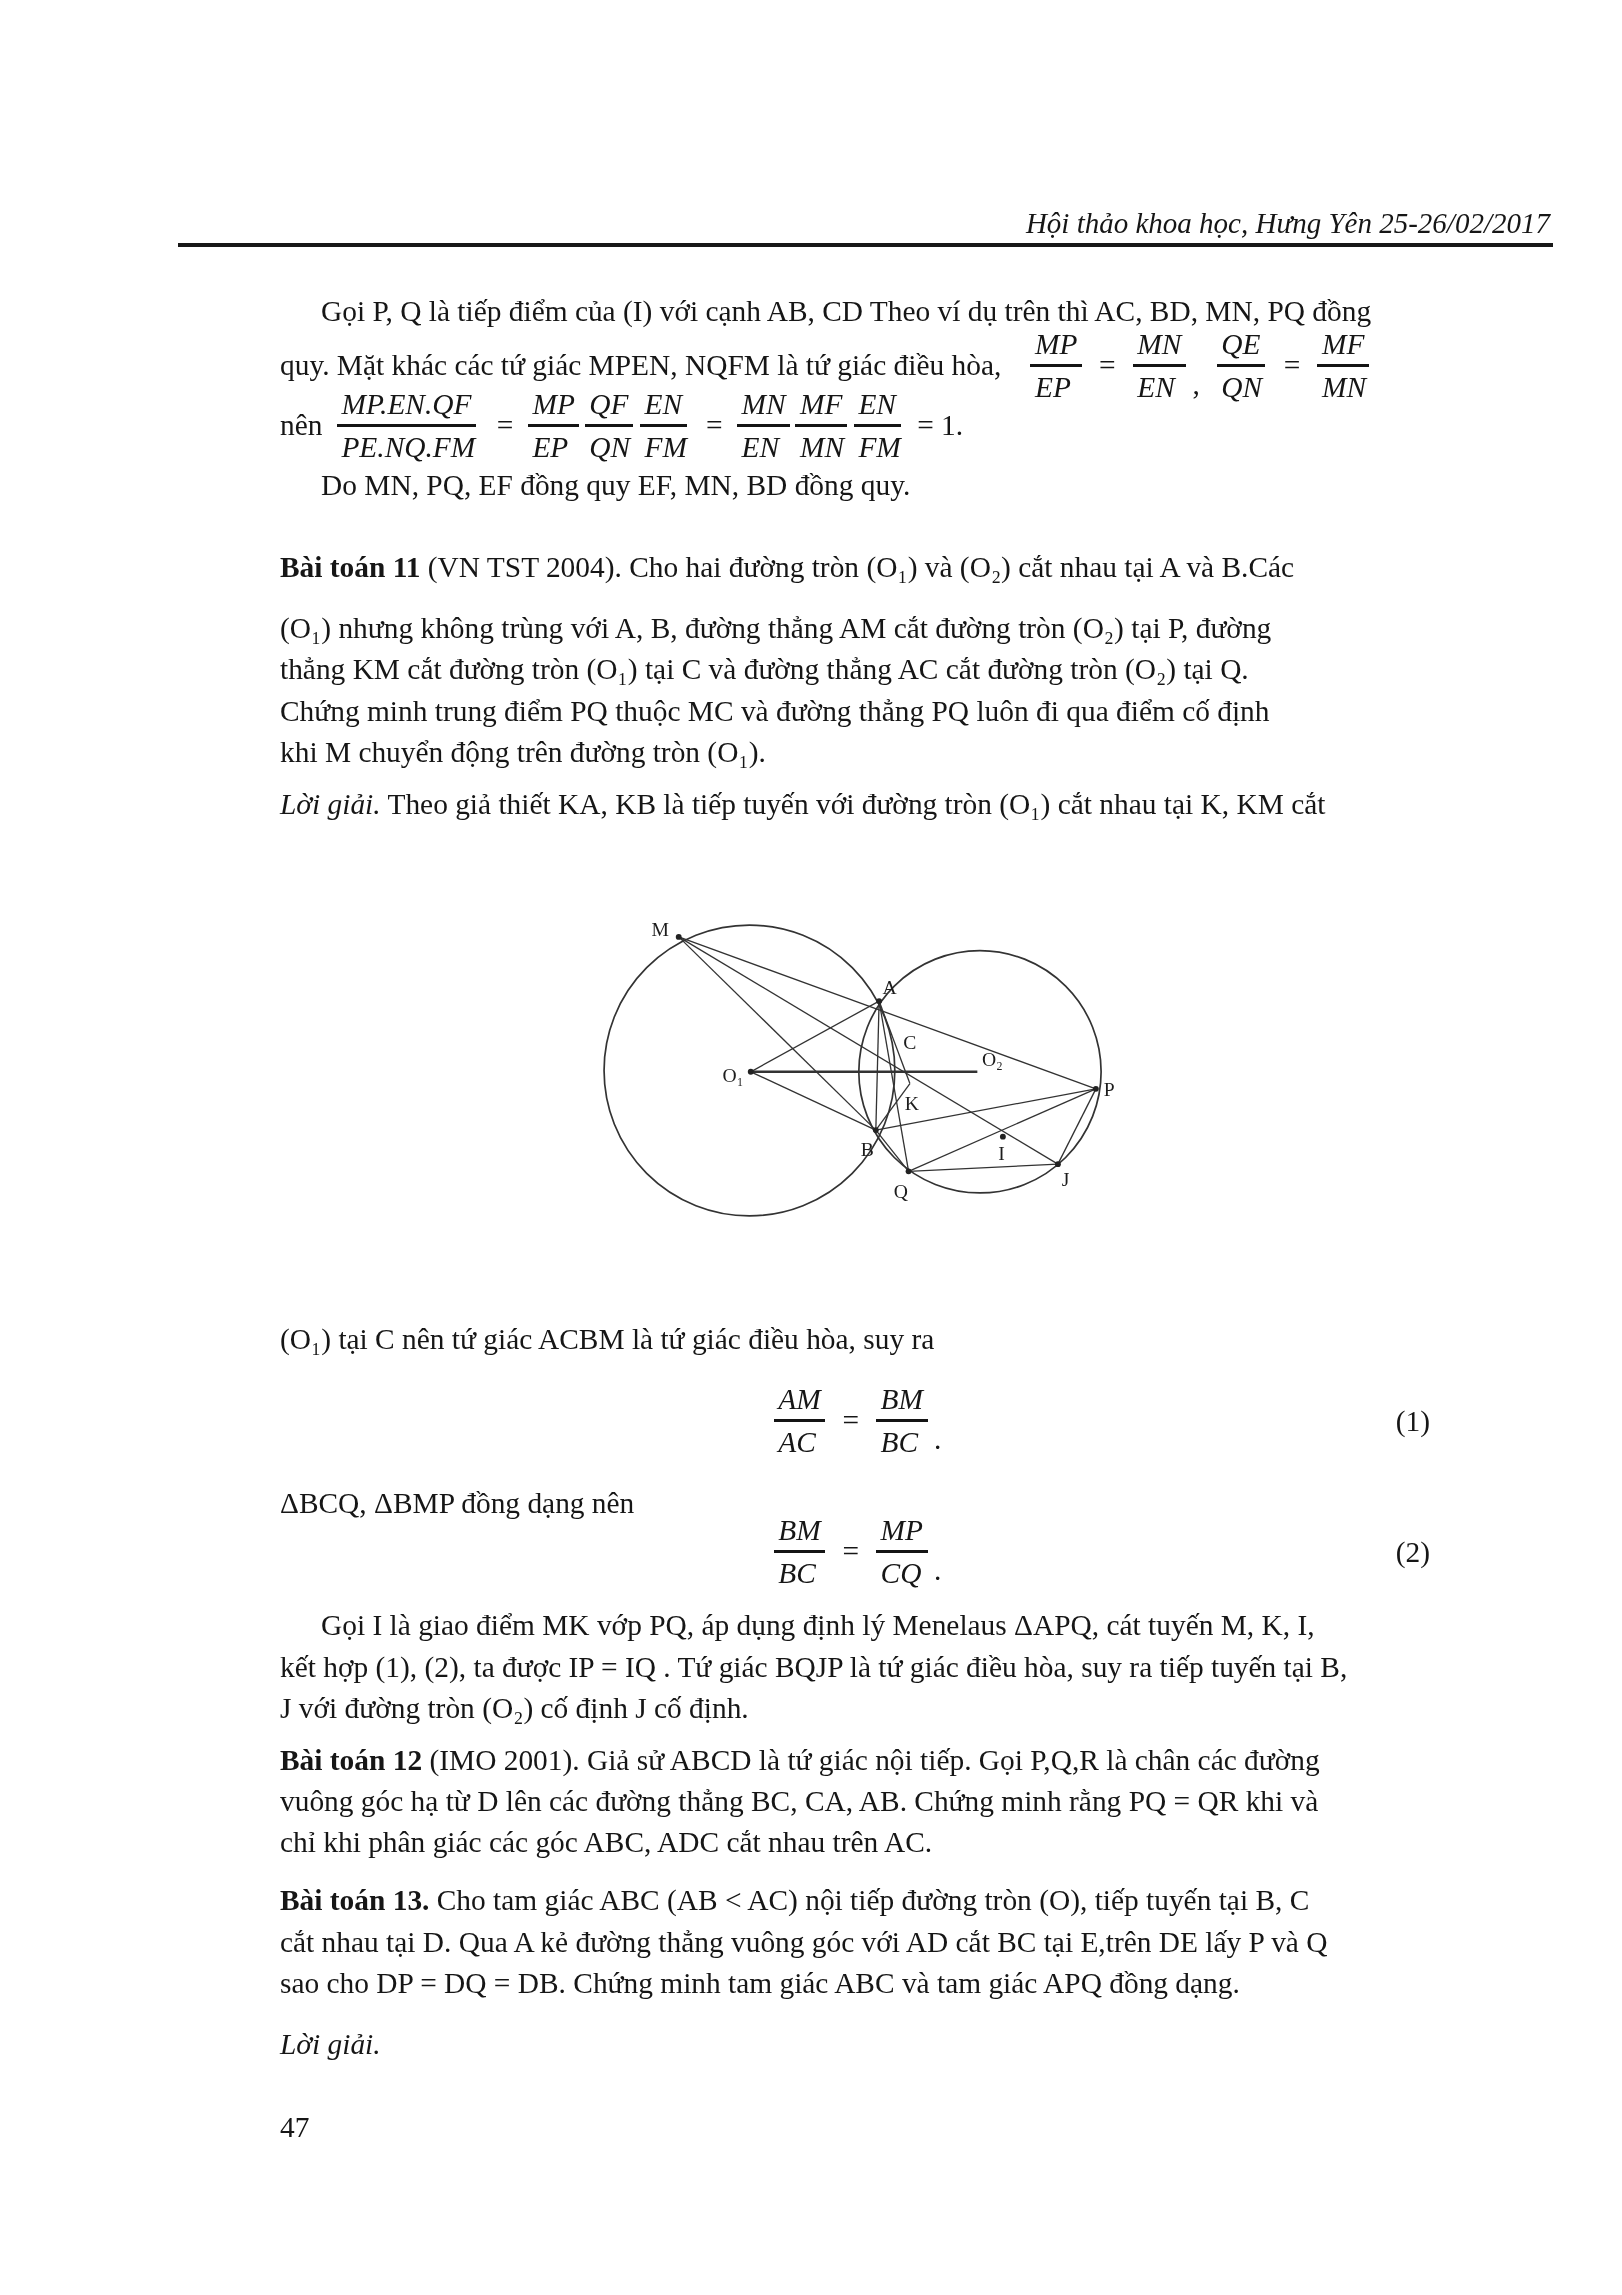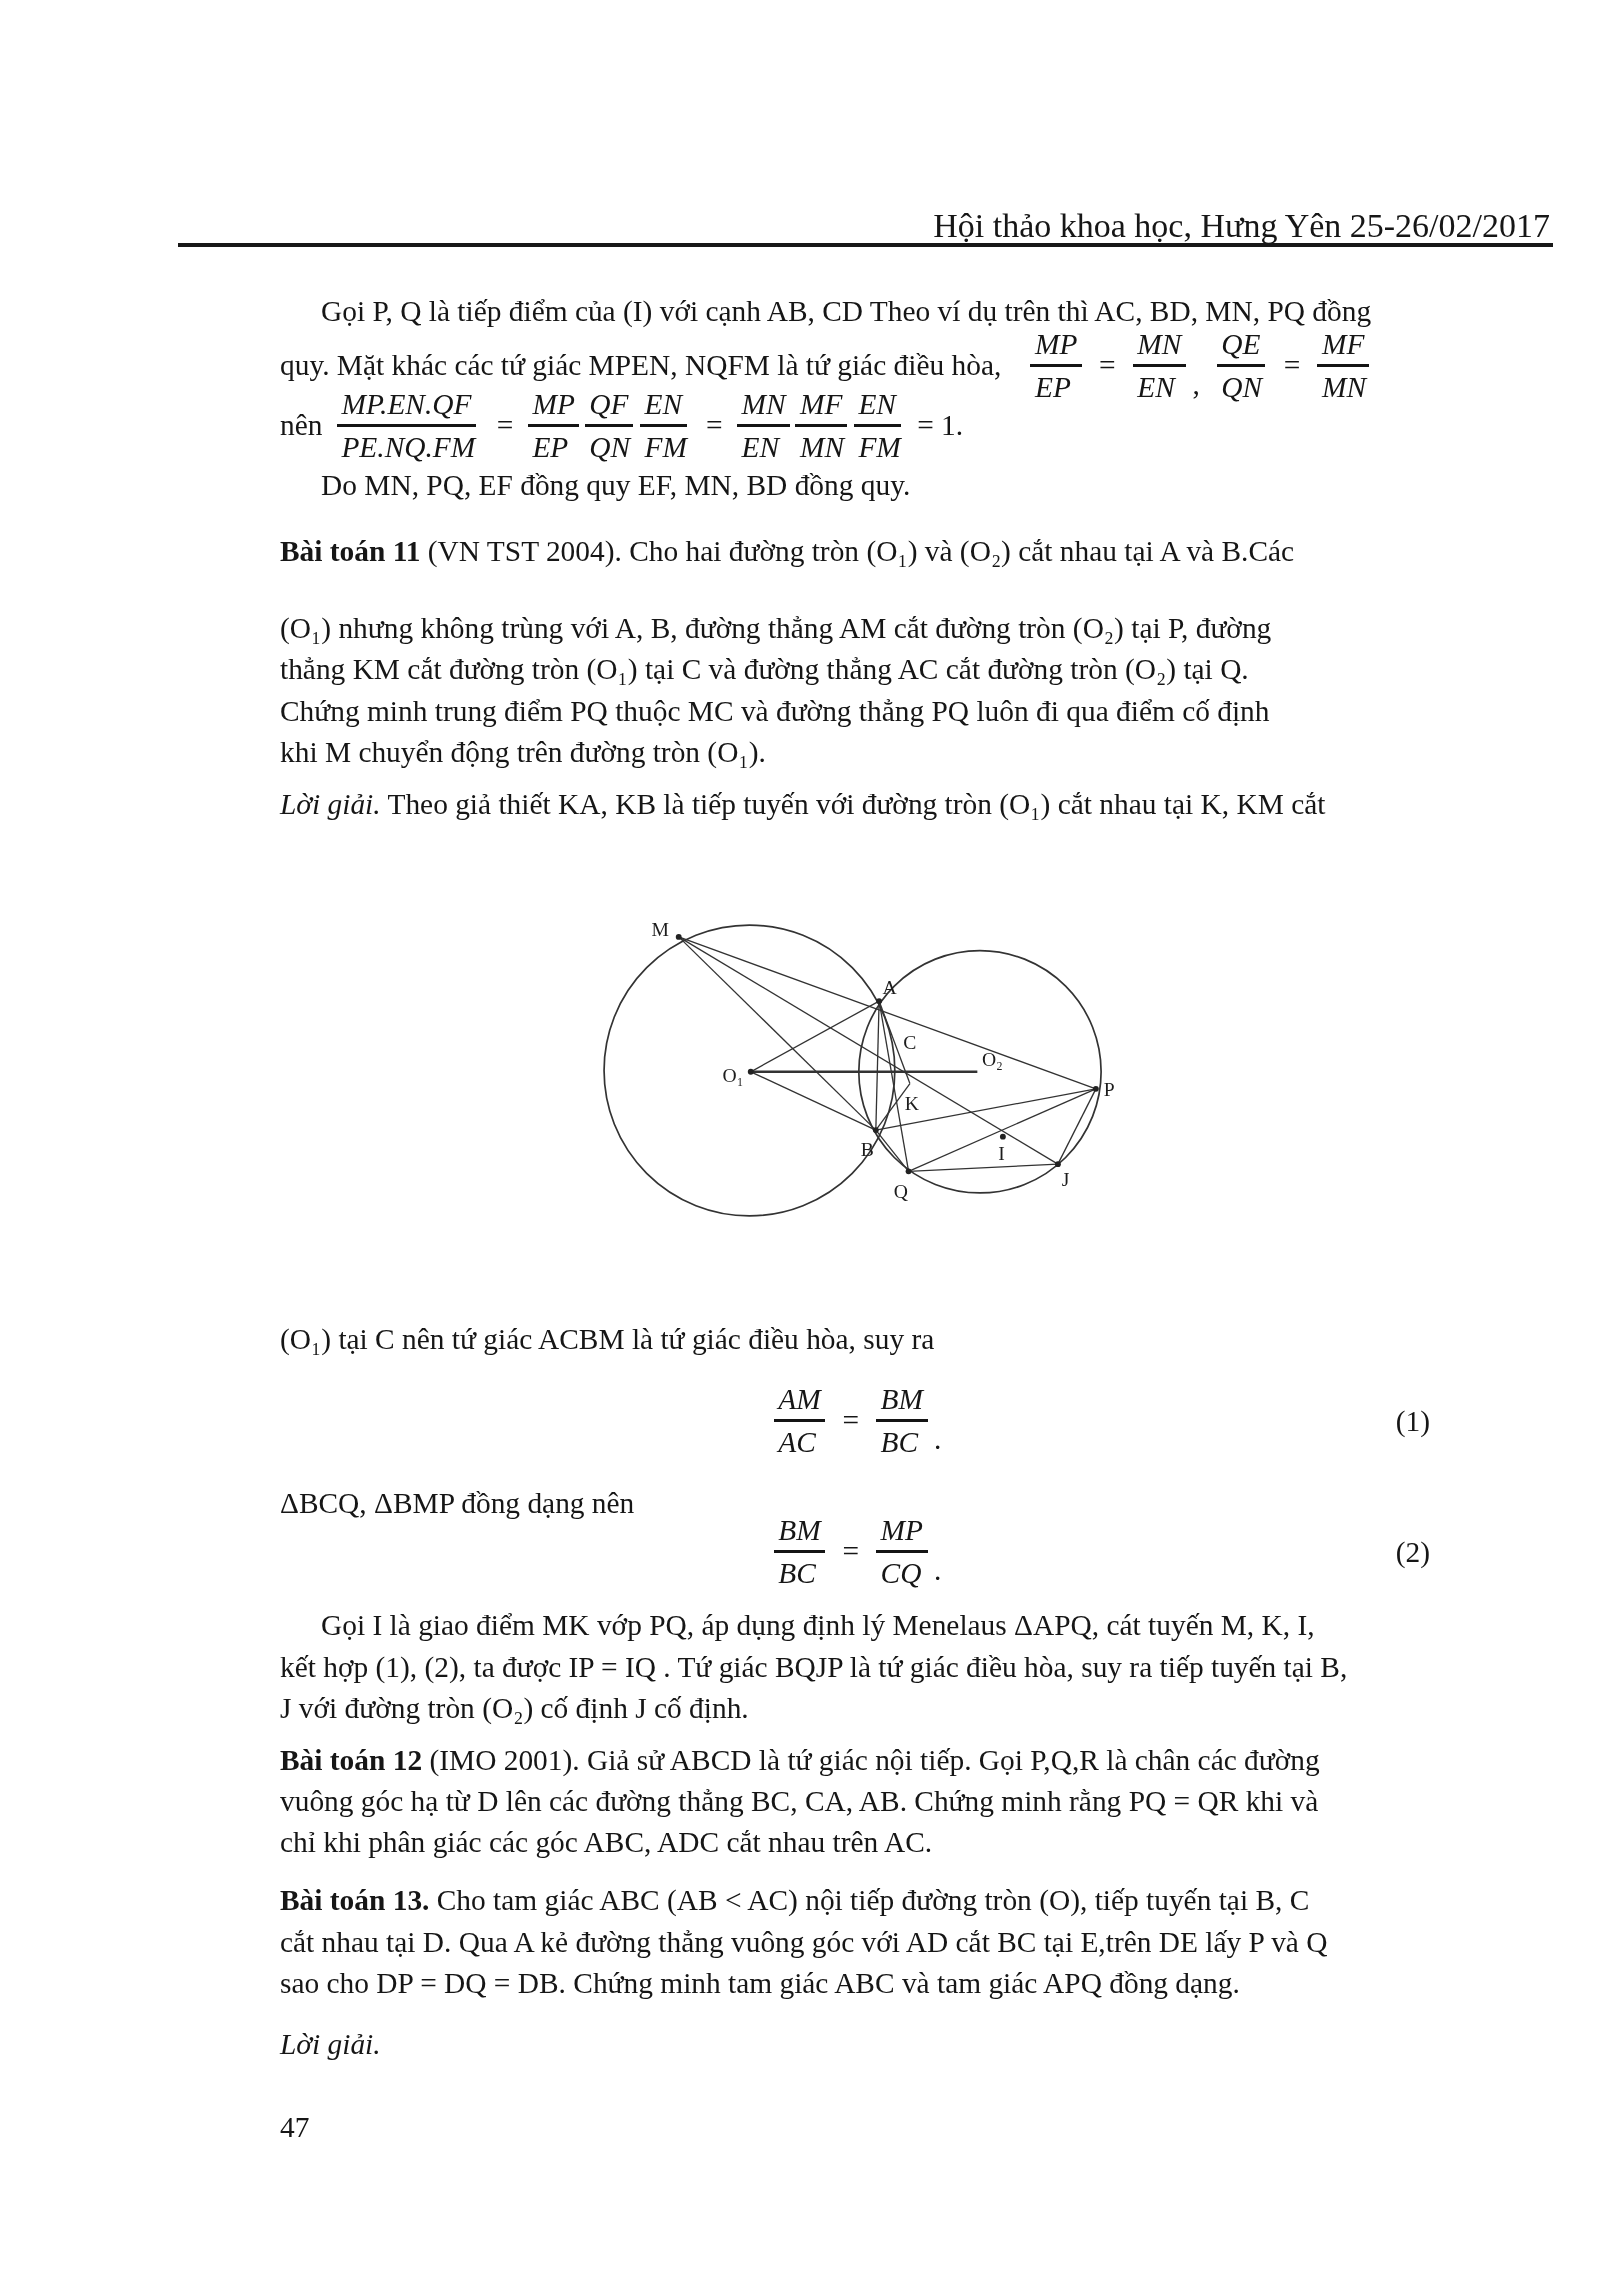--- a/index.html
+++ b/index.html
@@ -6,21 +6,21 @@
   .page {
     position:relative;
     width:1623px; height:2295px;
     background:#ffffff;
     font-family:"Liberation Serif", serif;
     color:#161616;
     overflow:hidden;
   }
   .pagehead {
     position:absolute; top:207px; right:73px;
-    font-size:34px; white-space:nowrap;
+    font-style:italic; font-size:29px; white-space:nowrap;
   }
   .headrule {
     position:absolute; left:178px; top:243px;
     width:1375px; height:3.9px; background:#181818;
   }
   .line {
     position:absolute; left:280px; width:1150px;
     font-size:29.4px; line-height:39px; white-space:nowrap;
   }
   .ind { padding-left:41px; }
@@ -118,21 +118,21 @@
     </span>
     <span class="frac tight">
       <span class="fn">EN</span>
       <span class="fd">FM</span>
     </span>
     <span class="rel" style="margin-left:9.2px">= 1.</span>
   </div>
 
   <div class="line ind" style="top:466px">Do MN, PQ, EF đồng quy EF, MN, BD đồng quy.</div>
 
-  <div class="line" style="top:532px">
+  <div class="line" style="top:548px">
     <span class="blabel">Bài toán 11</span><span> (VN TST 2004).</span><span> Cho hai đường tròn (O₁) và (O₂) cắt nhau tại A và B.Các</span>
   </div>
   <div class="line" style="top:609px">(O₁) nhưng không trùng với A, B, đường thẳng AM cắt đường tròn (O₂) tại P, đường</div>
   <div class="line" style="top:650px">thẳng KM cắt đường tròn (O₁) tại C và đường thẳng AC cắt đường tròn (O₂) tại Q.</div>
   <div class="line" style="top:692px">Chứng minh trung điểm PQ thuộc MC và đường thẳng PQ luôn đi qua điểm cố định</div>
   <div class="line" style="top:733px">khi M chuyển động trên đường tròn (O₁).</div>
 
   <div class="line" style="top:785px">
     <span class="ital blabel" style="font-weight:normal">Lời giải.</span><span>  Theo giả thiết KA, KB là tiếp tuyến với đường tròn (O₁) cắt nhau tại K, KM cắt</span>
   </div>

